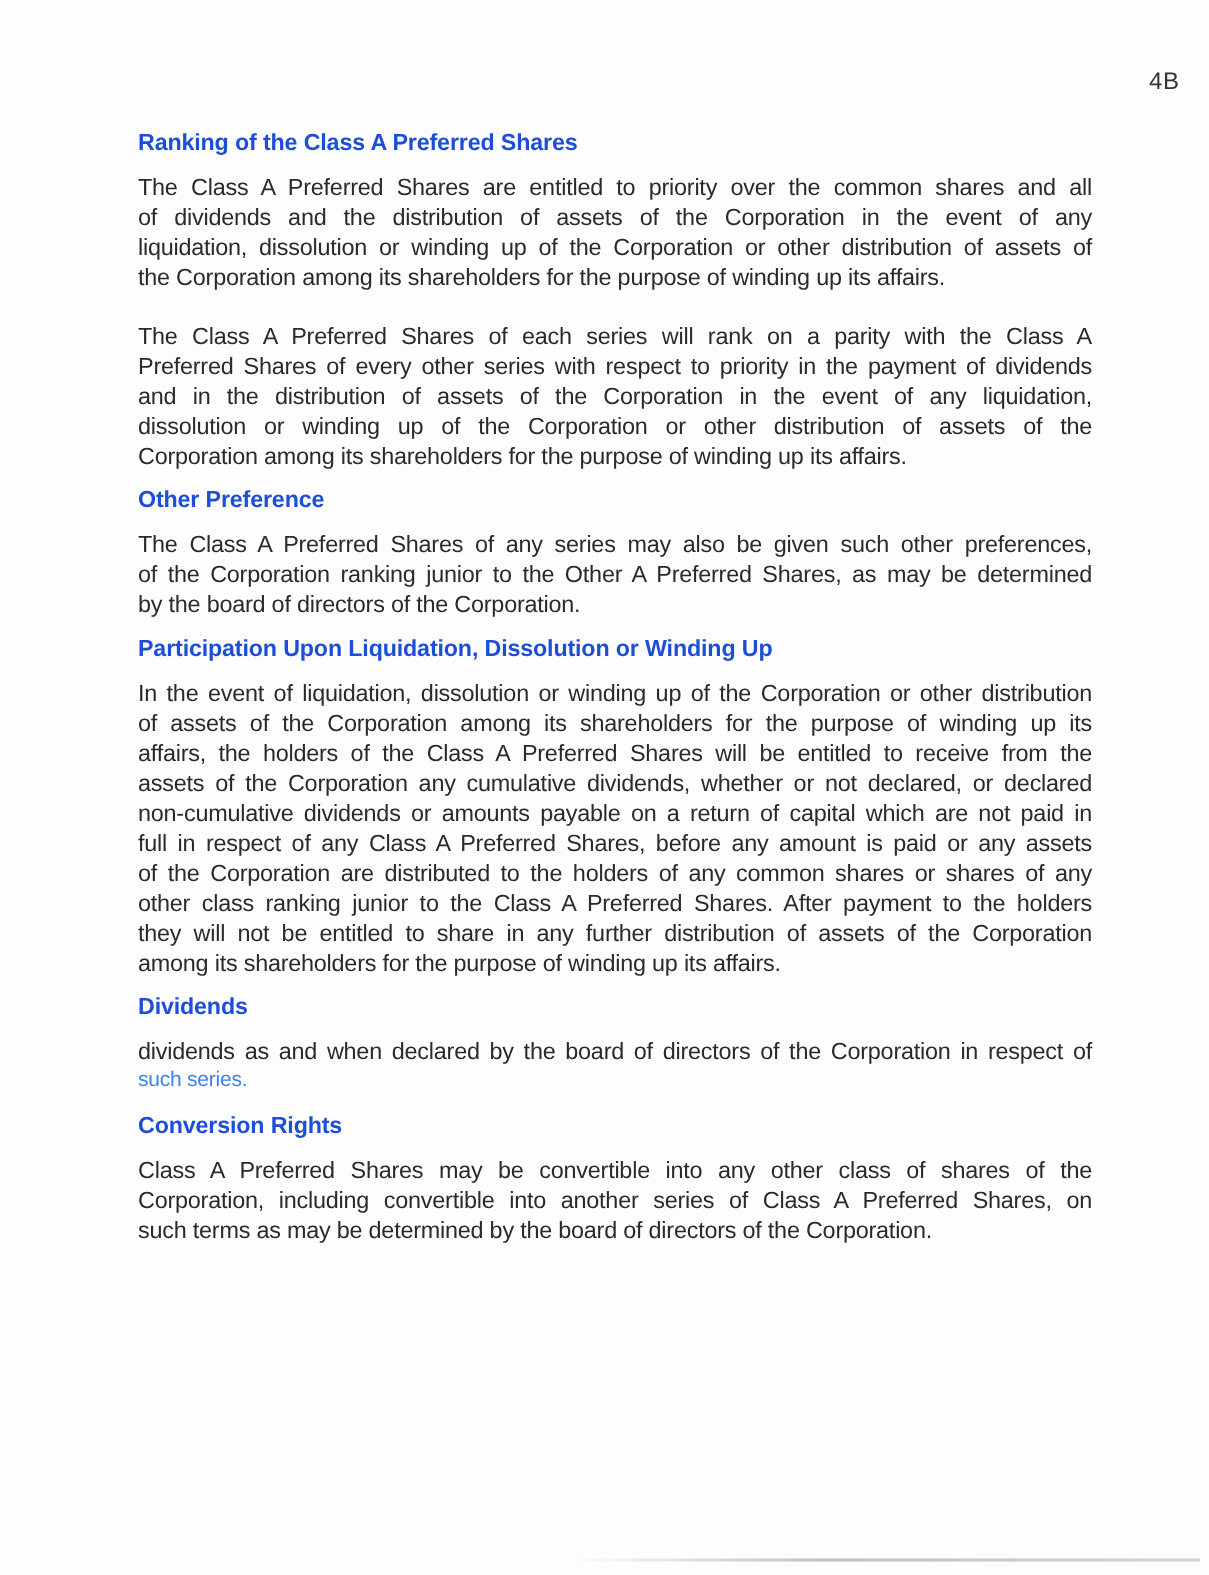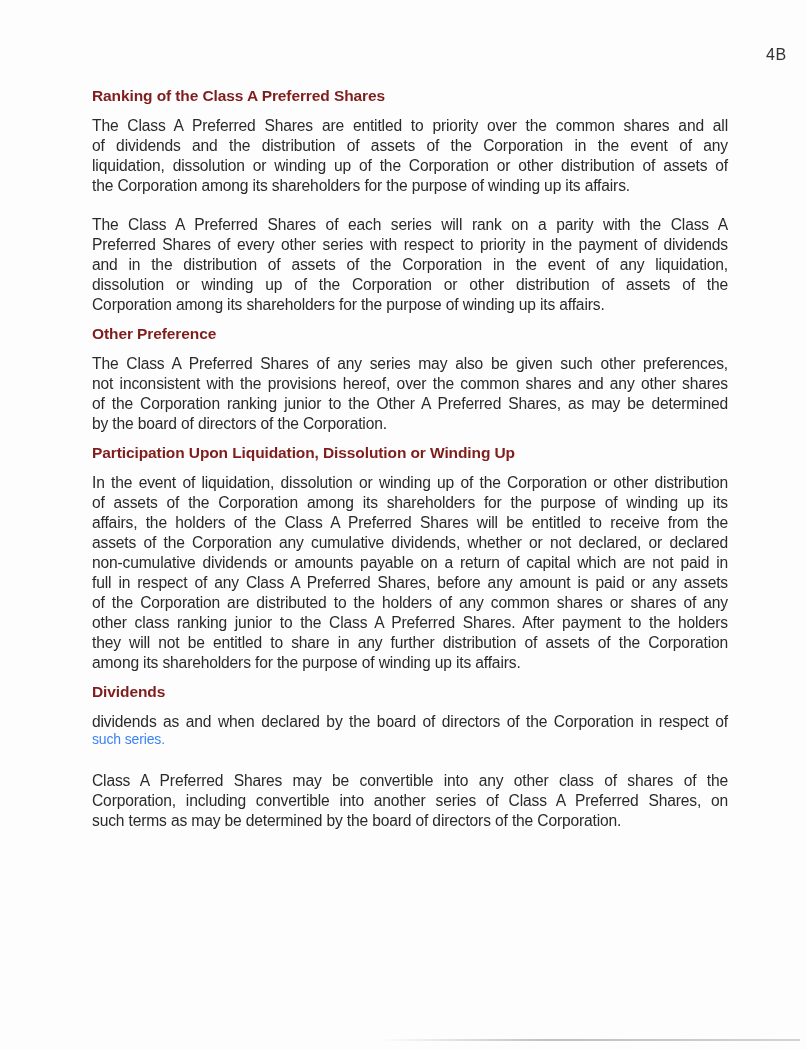--- a/index.html
+++ b/index.html
@@ -25,21 +25,21 @@
   }
   .content {
     position: absolute;
     left: 92px;
     top: 86px;
     width: 636px;
   }
   .heading {
     font-weight: bold;
     font-size: 15.5px;
-    color: #7f1d1d;
+    color: #1d4ed8;
     margin: 0;
     height: 20px;
     line-height: 20px;
     letter-spacing: -0.1px;
   }
   .para {
     margin: 0;
     font-size: 15.6px;
     color: #2a2a2a;
   }
@@ -103,21 +103,20 @@
         <span class="line last">Corporation among its shareholders for the purpose of winding up its affairs.</span>
       </p>
     </section>
     <div class="gap-p"></div>
 
     <section>
       <h2 class="heading">Other Preference</h2>
       <div class="gap-h"></div>
       <p class="para">
         <span class="line">The Class A Preferred Shares of any series may also be given such other preferences,</span>
-        <span class="line">not inconsistent with the provisions hereof, over the common shares and any other shares</span>
         <span class="line">of the Corporation ranking junior to the Other A Preferred Shares, as may be determined</span>
         <span class="line last">by the board of directors of the Corporation.</span>
       </p>
     </section>
     <div class="gap-p"></div>
 
     <section>
       <h2 class="heading">Participation Upon Liquidation, Dissolution or Winding Up</h2>
       <div class="gap-h"></div>
       <p class="para">
@@ -139,20 +138,21 @@
       <h2 class="heading">Dividends</h2>
       <div class="gap-h"></div>
       <p class="para">
         <span class="line">dividends as and when declared by the board of directors of the Corporation in respect of</span>
         <span class="line last faded">such series.</span>
       </p>
     </section>
     <div class="gap-p" style="height:15px"></div>
 
     <section>
+      <h2 class="heading">Conversion Rights</h2>
       <div class="gap-h"></div>
       <p class="para">
         <span class="line">Class A Preferred Shares may be convertible into any other class of shares of the</span>
         <span class="line">Corporation, including convertible into another series of Class A Preferred Shares, on</span>
         <span class="line last">such terms as may be determined by the board of directors of the Corporation.</span>
       </p>
     </section>
   </div>
 
   <div class="scan-mark"></div>

